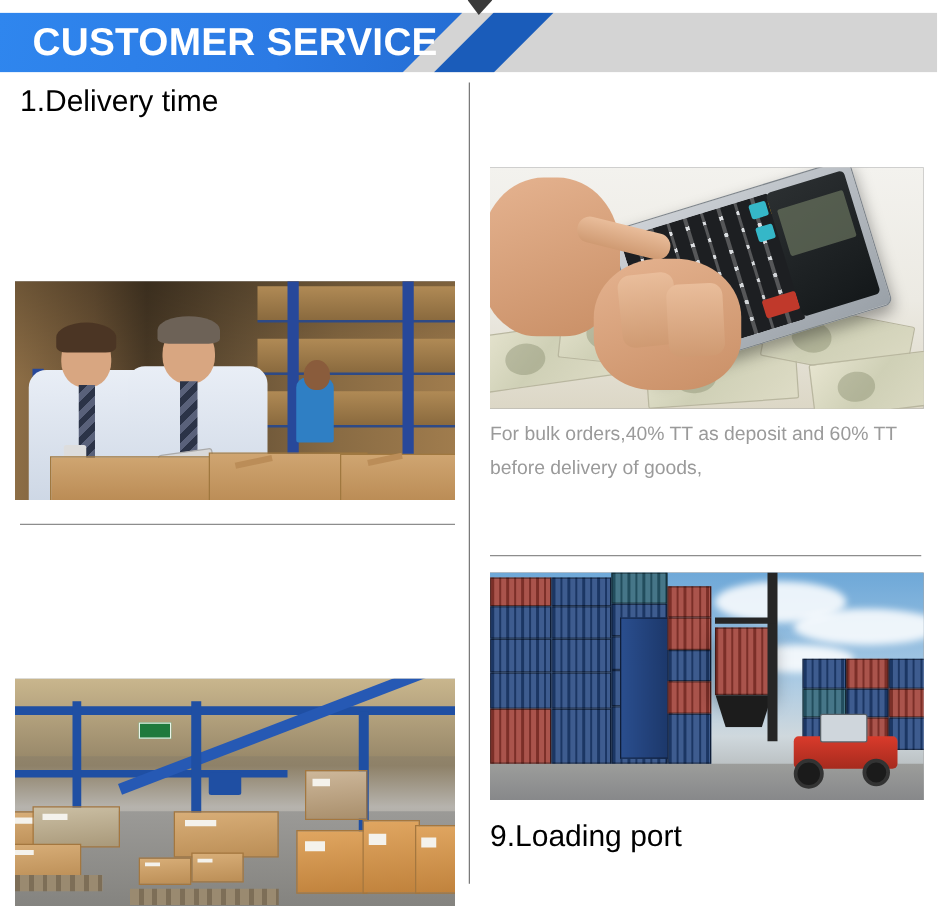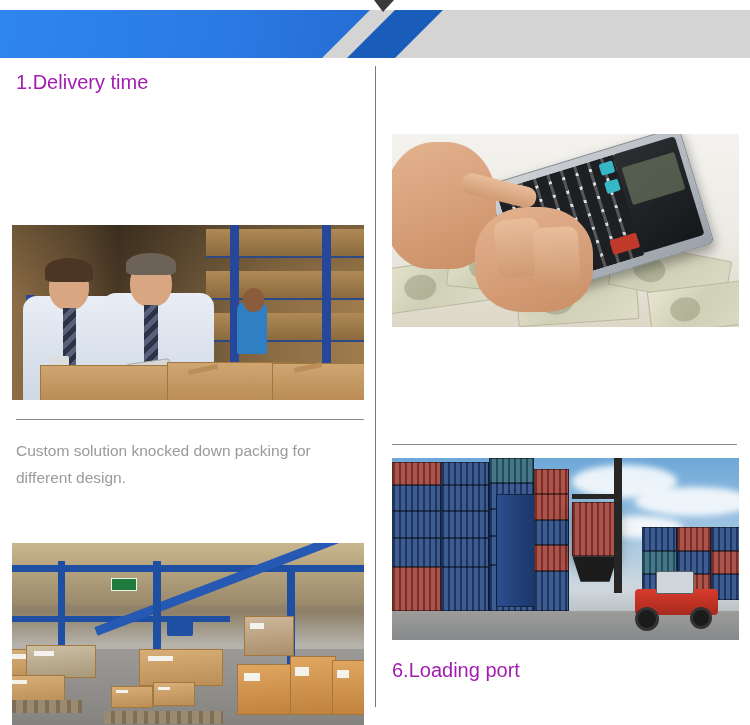--- a/index.html
+++ b/index.html
@@ -55,22 +55,22 @@
     position: absolute; left: 16px; top: 357px; width: 348px; height: 1px;
     background: #8d8d8d;
   }
   .h-divider-right {
     position: absolute; left: 392px; top: 382px; width: 345px; height: 1px;
     background: #8d8d8d;
   }
 
   .block { position: absolute; }
   .blk-title {
-    color: #a21caf;
-    font-size: 20px;
+    color: #000000;
+    font-size: 24px;
     font-weight: normal;
     line-height: 28px;
     margin: 0 0 4px 0;
     white-space: nowrap;
   }
   .blk-text {
     color: #9a9a9a;
     font-size: 15.5px;
     line-height: 27px;
     margin: 0;
@@ -156,20 +156,21 @@
 </head>
 <body>
 
 <div class="page">
 
   <div class="banner">
     <div class="banner-gray"></div>
     <div class="banner-blue"></div>
     <div class="banner-stripe"></div>
     <div class="banner-tri"></div>
+    <div class="banner-title">CUSTOMER SERVICE</div>
   </div>
 
   <div class="body">
 
     <div class="v-divider"></div>
     <div class="h-divider-left"></div>
     <div class="h-divider-right"></div>
 
     <div class="block" style="left:16px; top:6px; width:350px;">
       <h2 class="blk-title">1.Delivery time</h2>
@@ -227,24 +228,24 @@
         <div class="screen"></div>
       </div>
       <div class="hand" style="left:-2%; top:4%;  width:32%; height:66%;"></div>
       <div class="finger" style="left:20%; top:24%; width:22%; height:11%; transform:rotate(14deg);"></div>
       <div class="hand" style="left:24%; top:38%; width:34%; height:54%;"></div>
       <div class="finger" style="left:30%; top:44%; width:13%; height:30%; transform:rotate(-6deg);"></div>
       <div class="finger" style="left:41%; top:48%; width:13%; height:30%; transform:rotate(-3deg);"></div>
     </div>
 
     <div class="block" style="left:392px; top:272px; width:350px;">
+      <p class="blk-text">For bulk orders,40% TT as deposit and 60% TT before delivery of goods,</p>
     </div>
 
     <div class="block" style="left:16px; top:375px; width:350px;">
-      <p class="blk-text">Custom solution knocked down packing for different design.</p>
     </div>
 
     <div class="photo ph3">
       <div class="ph3-bg"></div>
       <div class="ceil"></div>
       <div class="floor"></div>
 
       <div class="beam" style="left:0;   top:12%; width:100%; height:7px;"></div>
       <div class="beam" style="left:0;   top:40%; width:62%;  height:6px;"></div>
       <div class="beam-d" style="left:24%; top:46%; width:82%; transform:rotate(-21deg);"></div>
@@ -314,17 +315,17 @@
       <div class="ctr c-red" style="left:82%; top:64%; width:10%; height:14%;"></div>
       <div class="ctr c-blue" style="left:92%; top:64%; width:10%; height:14%;"></div>
 
       <div class="stacker" style="left:70%; top:72%; width:24%; height:14%;"></div>
       <div class="cab" style="left:76%; top:62%; width:11%; height:13%;"></div>
       <div class="wheel" style="left:70%; top:82%; width:24px; height:24px;"></div>
       <div class="wheel" style="left:86%; top:82%; width:22px; height:22px;"></div>
     </div>
 
     <div class="block" style="left:392px; top:594px; width:350px;">
-      <h2 class="blk-title">6.Loading port</h2>
+      <h2 class="blk-title">9.Loading port</h2>
     </div>
 
   </div>
 </div>
 
 </body></html>

